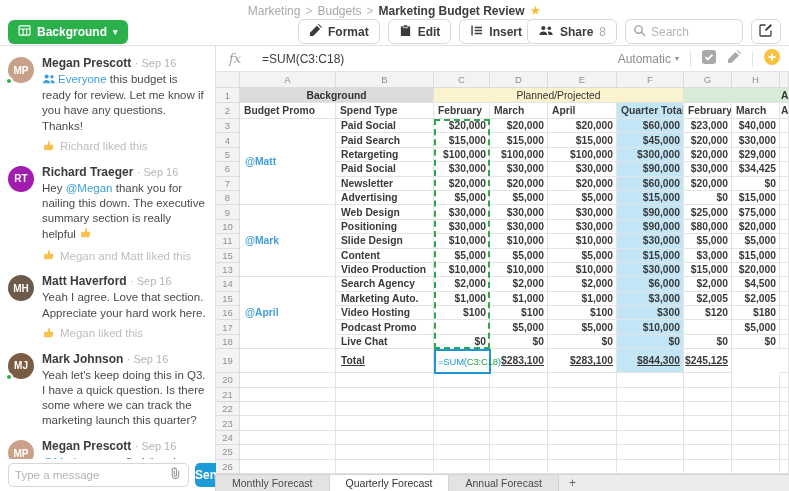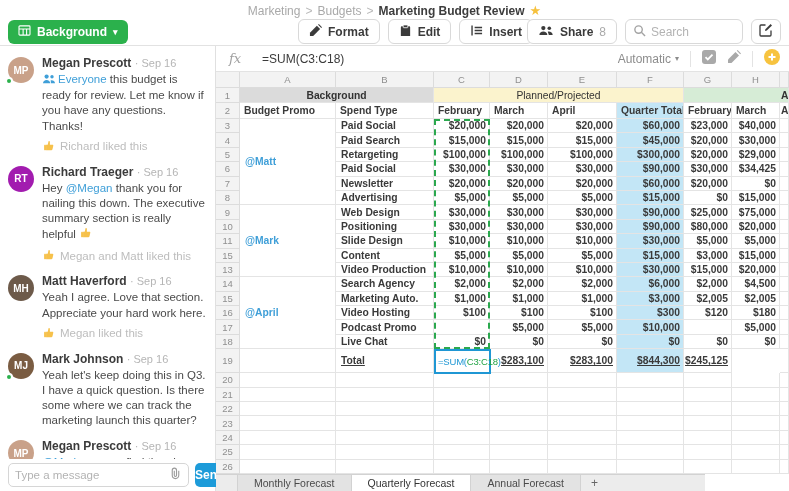--- a/index.html
+++ b/index.html
@@ -96,23 +96,23 @@
     display:block; padding-top:1px; }
   #selection-box { position:absolute; left:218px; top:47px; width:56px; height:230px;
     border:2px dashed #2ba84e; pointer-events:none; z-index:2; }
   #edit-cell { position:absolute; left:218px; top:277px; width:57px; height:25px;
     border:2px solid #1f97d4; background:#fff; z-index:3; display:flex; align-items:center;
     padding:0 2px; font-size:9.5px; letter-spacing:-0.2px; font-weight:normal; }
   #edit-cell .f-blue { color:#1f97d4; }
   #edit-cell .f-green { color:#21a344; }
 
   
-  #tabbar { position:absolute; left:0; bottom:0; width:489px; height:17px;
+  #tabbar { position:absolute; left:0; bottom:0; width:573px; height:17px;
     background:#ececec; border-top:1px solid #d2d2d2; display:flex; align-items:stretch;
-    padding-left:22px; }
+    padding-left:0; }
   .tab { display:flex; align-items:center; padding:0 16px; font-size:10.5px; color:#4a4a4a;
     background:#e3e3e3; border-right:1px solid #d2d2d2; border-left:1px solid #d2d2d2;
     margin-left:-1px; cursor:pointer; }
   .tab.active { background:#fff; color:#333; border-top:none; }
   #tab-add { display:flex; align-items:center; padding:0 10px; font-size:12px;
     color:#666; cursor:pointer; }
 </style>
 </head>
 <body>
 

